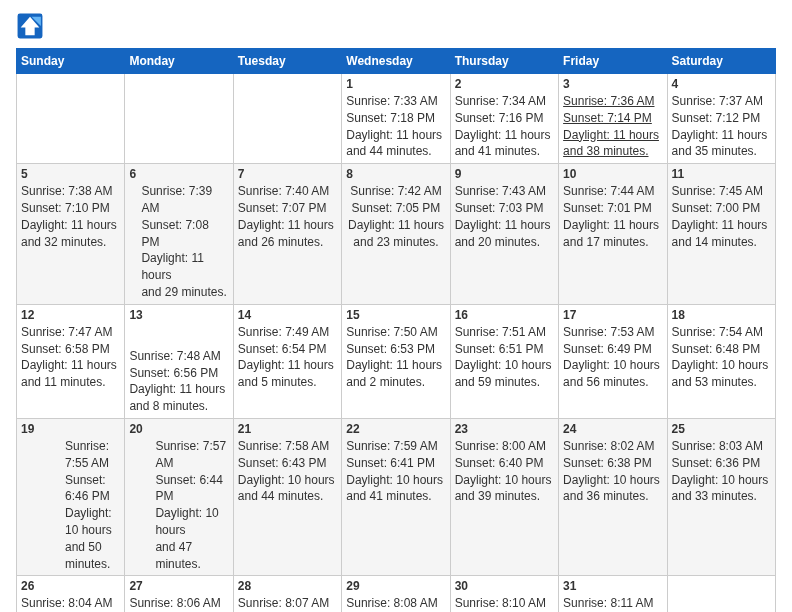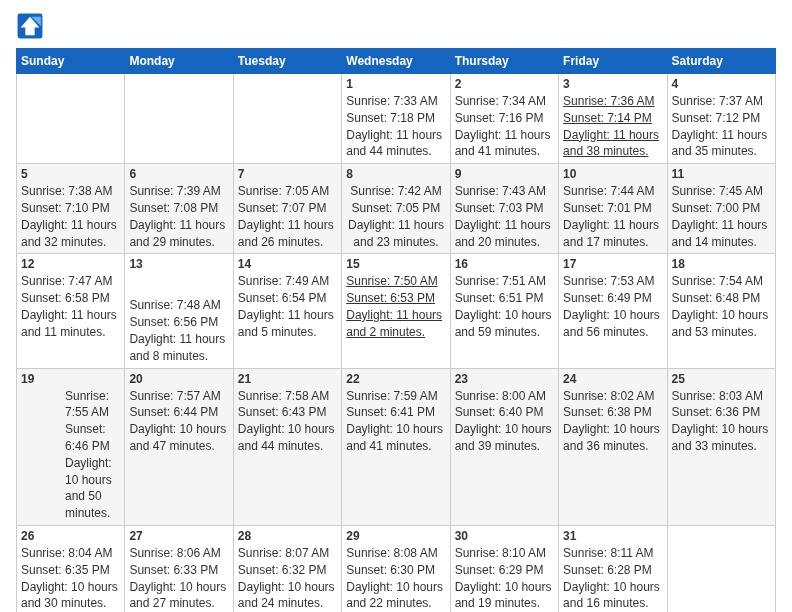--- a/index.html
+++ b/index.html
@@ -165,28 +165,28 @@
         <tr>
           <td>
             <span class="day-num">5</span>
             <div class="day-info" style="white-space: pre-line;">Sunrise: 7:38 AM
 Sunset: 7:10 PM
 Daylight: 11 hours
 and 32 minutes.</div>
           </td>
           <td>
             <span class="day-num">6</span>
-            <div class="day-info" style="white-space: pre-line;">Sunrise: 7:39 AM
+            <div class="day-info" style="white-space: pre-line; margin-left: 12px;">Sunrise: 7:39 AM
 Sunset: 7:08 PM
 Daylight: 11 hours
 and 29 minutes.</div>
           </td>
           <td>
             <span class="day-num">7</span>
-            <div class="day-info" style="white-space: pre-line;">Sunrise: 7:05 AM
+            <div class="day-info" style="white-space: pre-line;">Sunrise: 7:40 AM
 Sunset: 7:07 PM
 Daylight: 11 hours
 and 26 minutes.</div>
           </td>
           <td>
             <span class="day-num">8</span>
             <div class="day-info" style="white-space: pre-line; text-align: center;">Sunrise: 7:42 AM
 Sunset: 7:05 PM
 Daylight: 11 hours
 and 23 minutes.</div>
@@ -230,21 +230,21 @@
           </td>
           <td>
             <span class="day-num">14</span>
             <div class="day-info" style="white-space: pre-line;">Sunrise: 7:49 AM
 Sunset: 6:54 PM
 Daylight: 11 hours
 and 5 minutes.</div>
           </td>
           <td>
             <span class="day-num">15</span>
-            <div class="day-info" style="white-space: pre-line; text-decoration: underline;">Sunrise: 7:50 AM
+            <div class="day-info" style="white-space: pre-line;">Sunrise: 7:50 AM
 Sunset: 6:53 PM
 Daylight: 11 hours
 and 2 minutes.</div>
           </td>
           <td>
             <span class="day-num">16</span>
             <div class="day-info" style="white-space: pre-line;">Sunrise: 7:51 AM
 Sunset: 6:51 PM
 Daylight: 10 hours
 and 59 minutes.</div>
@@ -267,21 +267,21 @@
         <tr>
           <td>
             <span class="day-num">19</span>
             <div class="day-info" style="white-space: pre-line; margin-left: 44px;">Sunrise: 7:55 AM
 Sunset: 6:46 PM
 Daylight: 10 hours
 and 50 minutes.</div>
           </td>
           <td>
             <span class="day-num">20</span>
-            <div class="day-info" style="white-space: pre-line;">Sunrise: 7:57 AM
+            <div class="day-info" style="white-space: pre-line; margin-left: 26px;">Sunrise: 7:57 AM
 Sunset: 6:44 PM
 Daylight: 10 hours
 and 47 minutes.</div>
           </td>
           <td>
             <span class="day-num">21</span>
             <div class="day-info" style="white-space: pre-line;">Sunrise: 7:58 AM
 Sunset: 6:43 PM
 Daylight: 10 hours
 and 44 minutes.</div>

